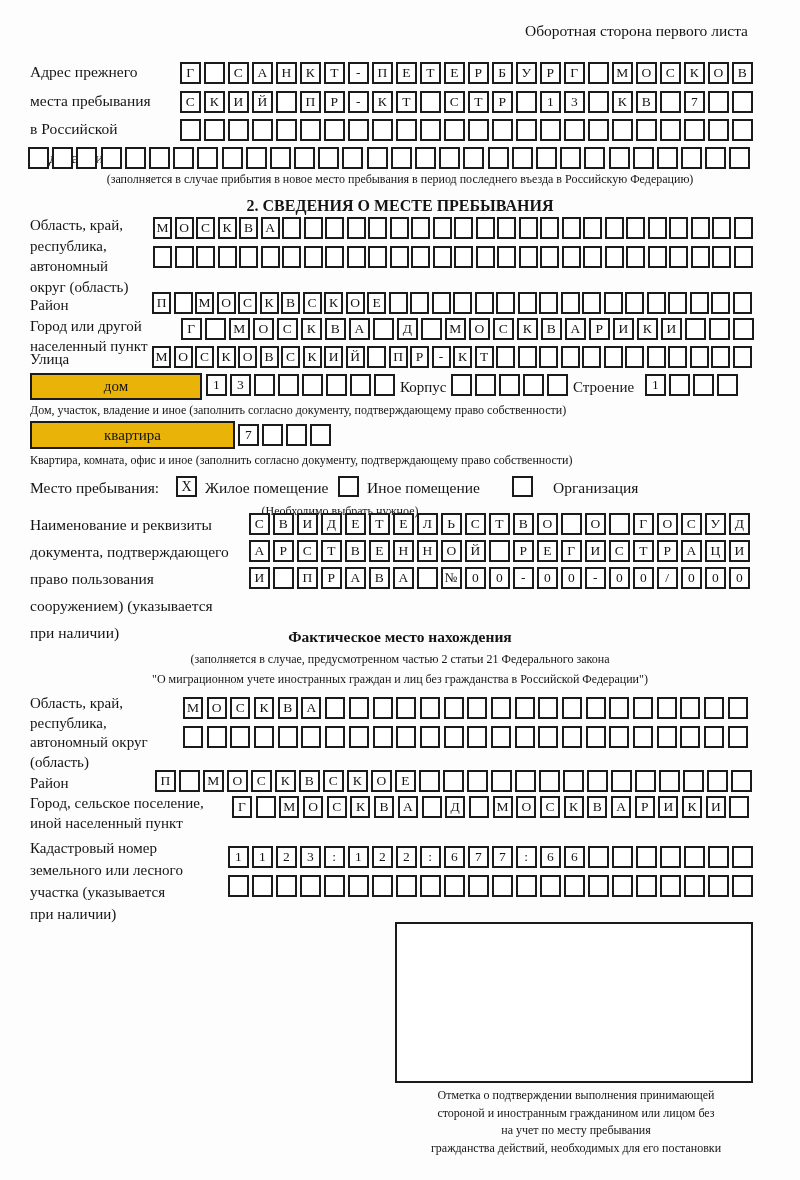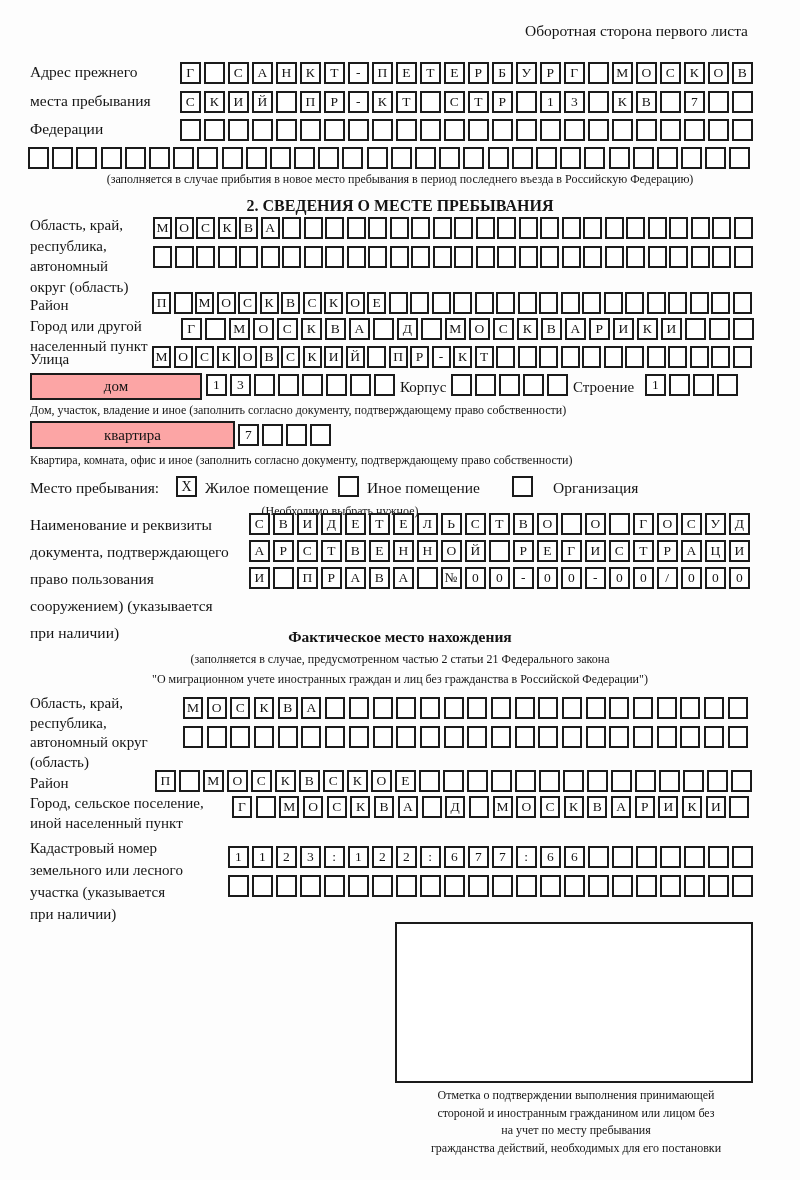--- a/index.html
+++ b/index.html
@@ -24,36 +24,37 @@
   }
   .p24  .cb{width:20.5px;margin-right:3.5px;}
   .p215 .cb{width:19px;  margin-right:2.5px;}
   .p242 .cb{width:21px;  margin-right:3.2px;}
   .p237 .cb{width:20px;  margin-right:3.7px;}
   .ckb{
     position:absolute;width:21px;height:21px;border:2px solid #1b1b1b;box-sizing:border-box;
     display:flex;align-items:center;justify-content:center;font-size:14px;background:#fff;
   }
   .inpbox{
-    position:absolute;border:2px solid #1b1b1b;box-sizing:border-box;background:#fca5a5;
+    position:absolute;border:2px solid #1b1b1b;box-sizing:border-box;background:#eab308;
     display:flex;align-items:center;justify-content:center;font-size:15px;
   }
   .markbox{position:absolute;border:2px solid #1b1b1b;box-sizing:border-box;background:#fff;}
   .lines div{white-space:nowrap;}
 </style>
 </head>
 <body>
 
 <div id="form">
 
   <div class="abs lbl-lg" style="left:0;top:22px;width:748px;text-align:right;">Оборотная сторона первого листа</div>
 
   <div class="abs lbl-lg lines" style="left:30px;top:58px;width:160px;line-height:28.5px;">
       <div>Адрес прежнего</div>
       <div>места пребывания</div>
+      <div>в Российской</div>
       <div>Федерации</div>
     </div>
   <div class="cellrow p24" style="left:180px;top:62px;">
       <span class="cb">Г</span>
       <span class="cb"></span>
       <span class="cb">С</span>
       <span class="cb">А</span>
       <span class="cb">Н</span>
       <span class="cb">К</span>
       <span class="cb">Т</span>

